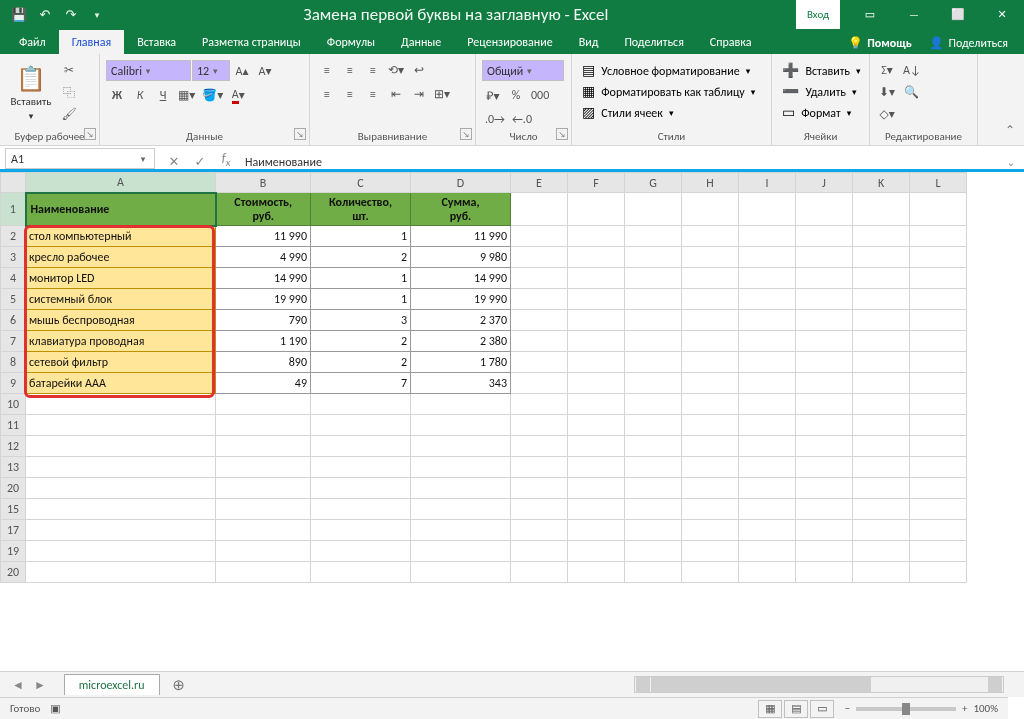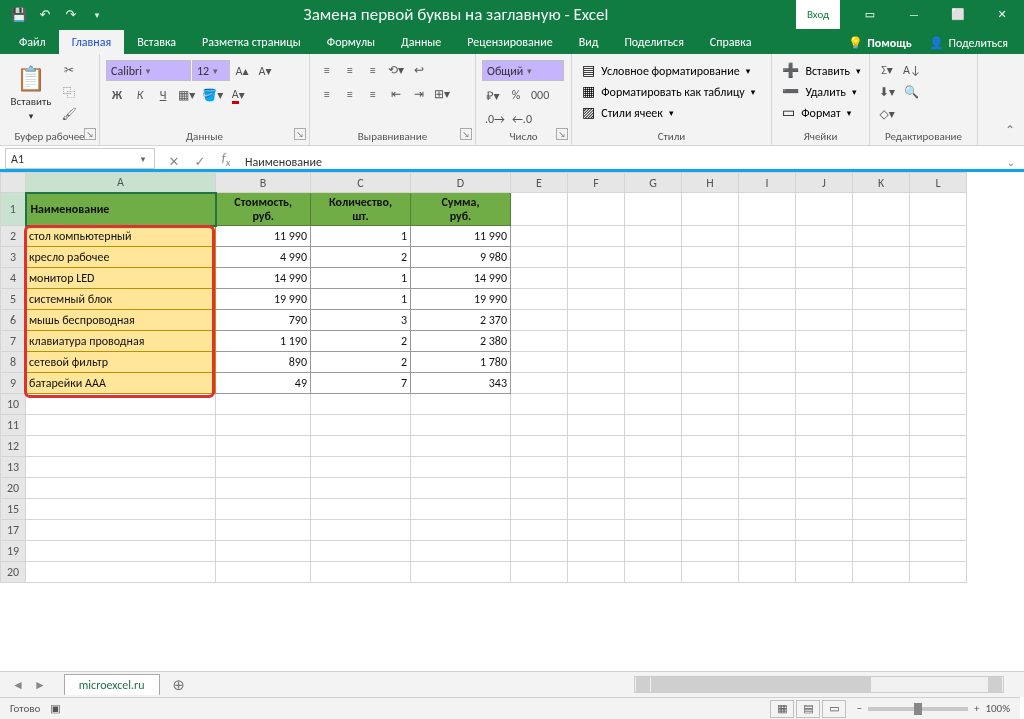--- a/index.html
+++ b/index.html
@@ -64,21 +64,21 @@
 .redbox{position:absolute;border:3px solid #e03131;border-radius:6px;pointer-events:none}
 
 .shbar{position:absolute;bottom:22px;left:0;right:0;height:26px;background:#f3f3f3;border-top:1px solid #d0d0d0;display:flex;align-items:center}
 .shnav{display:flex;gap:2px;padding:0 8px;color:#888}
 .shnav span{padding:2px 4px}
 .sheet{background:#fff;border:1px solid #aaa;border-bottom:none;padding:3px 14px;font-size:12px;color:#217346;margin-left:6px}
 .shadd{width:22px;height:22px;display:flex;align-items:center;justify-content:center;margin-left:8px;color:#777;font-size:15px}
 .shbar .scroll{margin-left:auto;flex:0 0 370px;height:17px;border:1px solid #ccc;background:#f0f0f0;position:relative;margin-right:20px}
 .shbar .scroll i{position:absolute;top:0;height:15px;background:#cfcfcf}
 
-.status{position:absolute;bottom:0;left:0;right:4px;height:22px;background:#f3f3f3;border-top:1px solid #d0d0d0;display:flex;align-items:center;font-size:11px;color:#555;padding:0 10px;gap:10px}
+.status{position:absolute;bottom:0;left:0;right:16px;height:22px;background:#f3f3f3;border-top:1px solid #d0d0d0;display:flex;align-items:center;font-size:11px;color:#555;padding:0 10px;gap:10px}
 .view{display:flex;margin-left:auto;gap:2px}
 .view span{width:24px;height:18px;border:1px solid #c0c0c0;display:flex;align-items:center;justify-content:center;font-size:11px}
 .zoom{display:flex;align-items:center;gap:6px}
 .zslider{width:100px;height:4px;background:#c8c8c8;position:relative}
 .zslider i{position:absolute;width:8px;height:12px;background:#888;top:-4px;left:46px}
 .collapse{position:absolute;right:4px;bottom:55px;width:16px;height:16px;font-size:12px;color:#777;text-align:center}
 </style>
 </head>
 <body>
 

